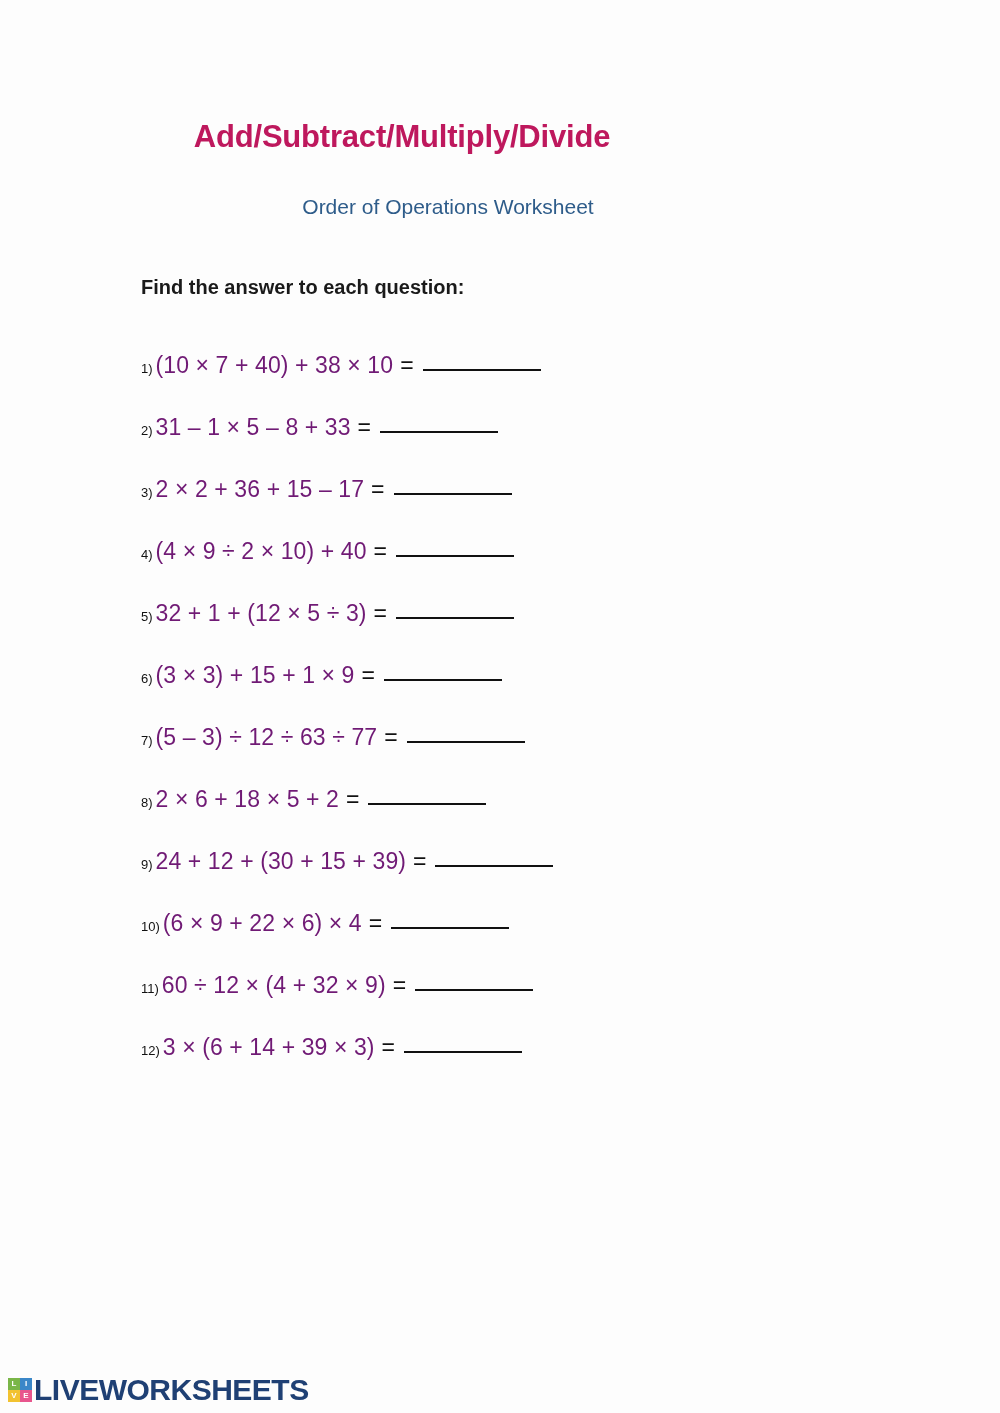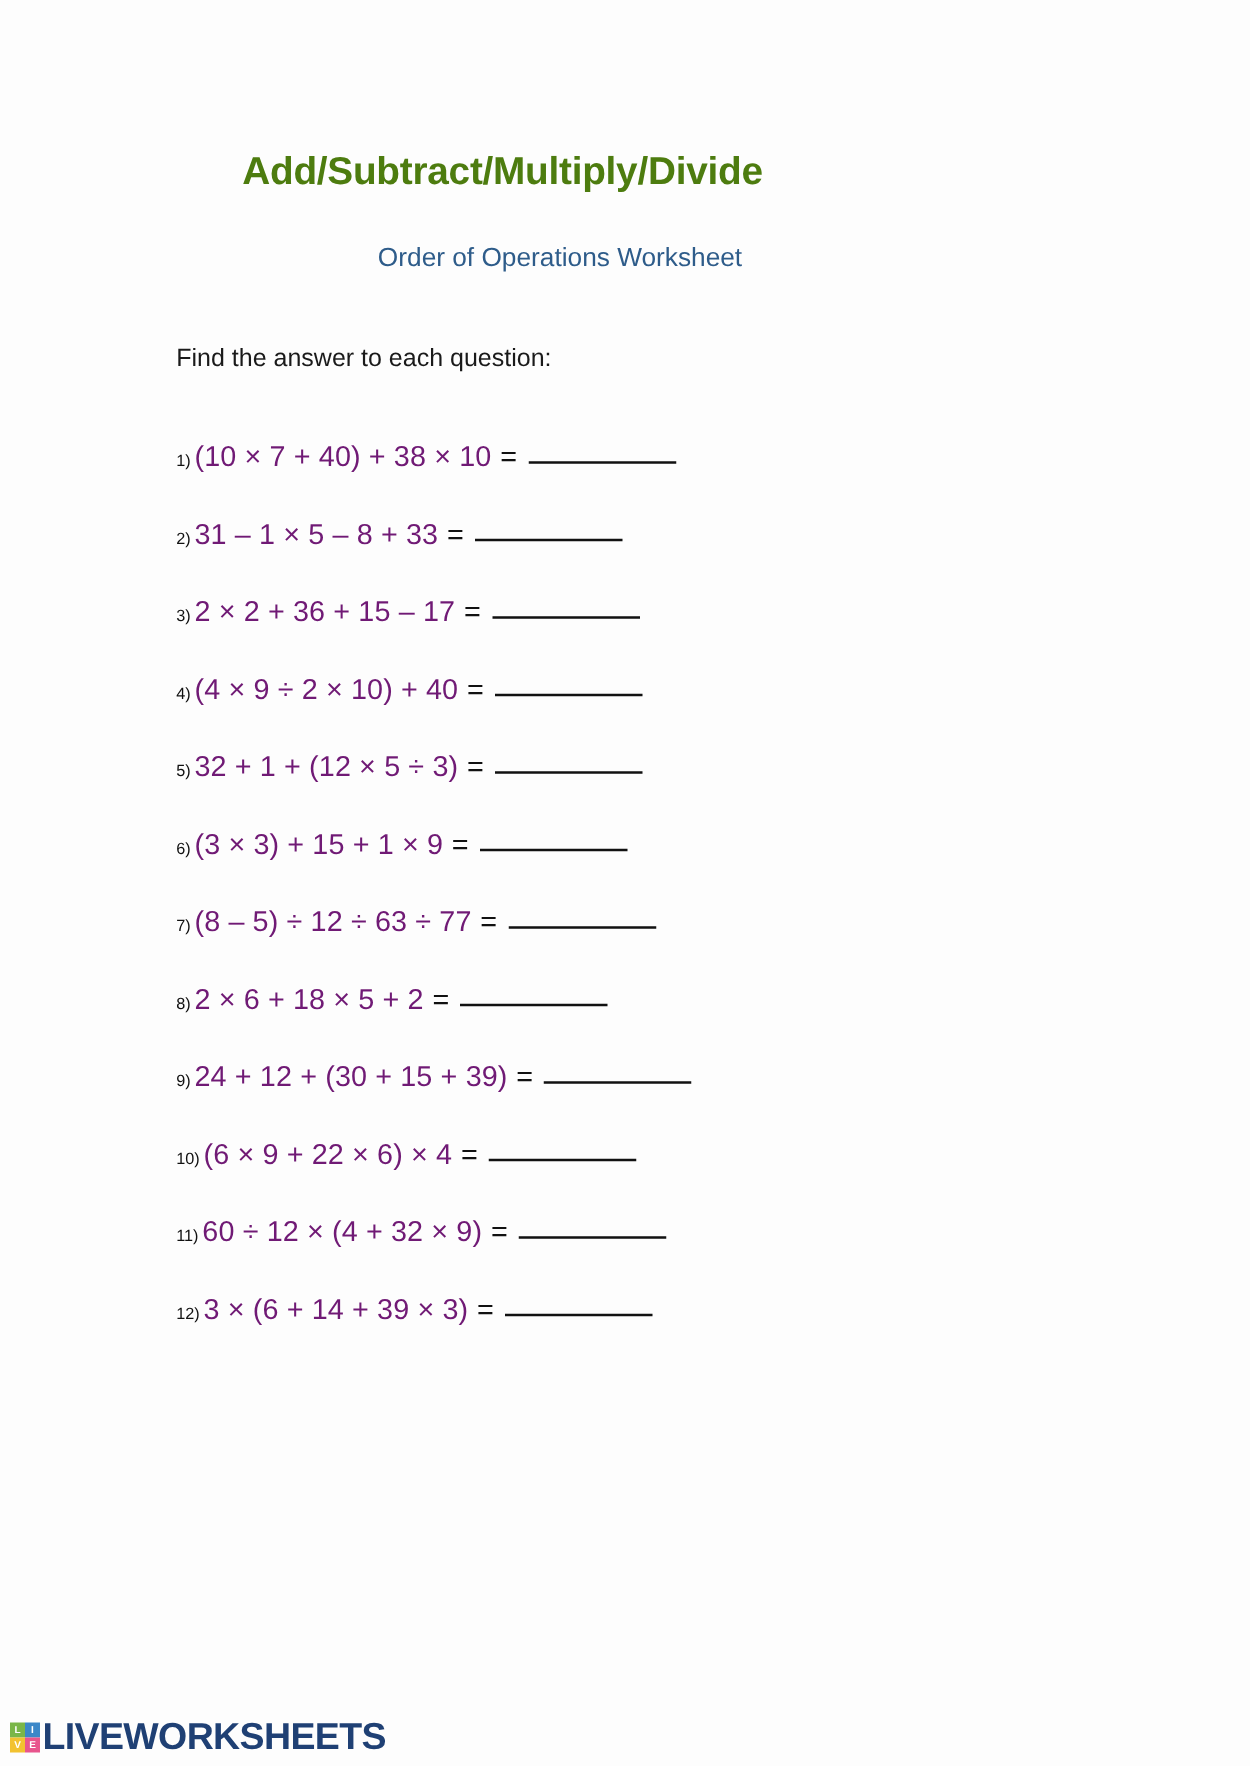--- a/index.html
+++ b/index.html
@@ -24,41 +24,42 @@
 
   
   .worksheet-title {
     position: absolute;
     top: 119px;
     left: 0;
     width: 804px;
     text-align: center;
     font-size: 31px;
     font-weight: bold;
-    color: #4d7c0f;
+    color: #be185d;
     letter-spacing: -0.2px;
   }
   .worksheet-subtitle {
     position: absolute;
     top: 195px;
     left: 0;
     width: 896px;
     text-align: center;
     font-size: 21px;
     font-weight: normal;
     color: #2e5c8a;
   }
 
   
   .instruction {
     position: absolute;
     top: 276px;
     left: 141px;
     font-size: 20px;
     color: #1a1a1a;
+    font-weight: bold;
   }
 
   
   .questions {
     position: absolute;
     top: 352px;
     left: 141px;
     width: 720px;
   }
   .question-row {
@@ -180,21 +181,21 @@
 
     <div class="question-row">
       <span class="q-number">6)</span>
       <span class="q-expression">(3 × 3) + 15 + 1 × 9</span>
       <span class="q-equals">=</span>
       <span class="q-blank"></span>
     </div>
 
     <div class="question-row">
       <span class="q-number">7)</span>
-      <span class="q-expression">(8 – 5) ÷ 12 ÷ 63 ÷ 77</span>
+      <span class="q-expression">(5 – 3) ÷ 12 ÷ 63 ÷ 77</span>
       <span class="q-equals">=</span>
       <span class="q-blank"></span>
     </div>
 
     <div class="question-row">
       <span class="q-number">8)</span>
       <span class="q-expression">2 × 6 + 18 × 5 + 2</span>
       <span class="q-equals">=</span>
       <span class="q-blank"></span>
     </div>

